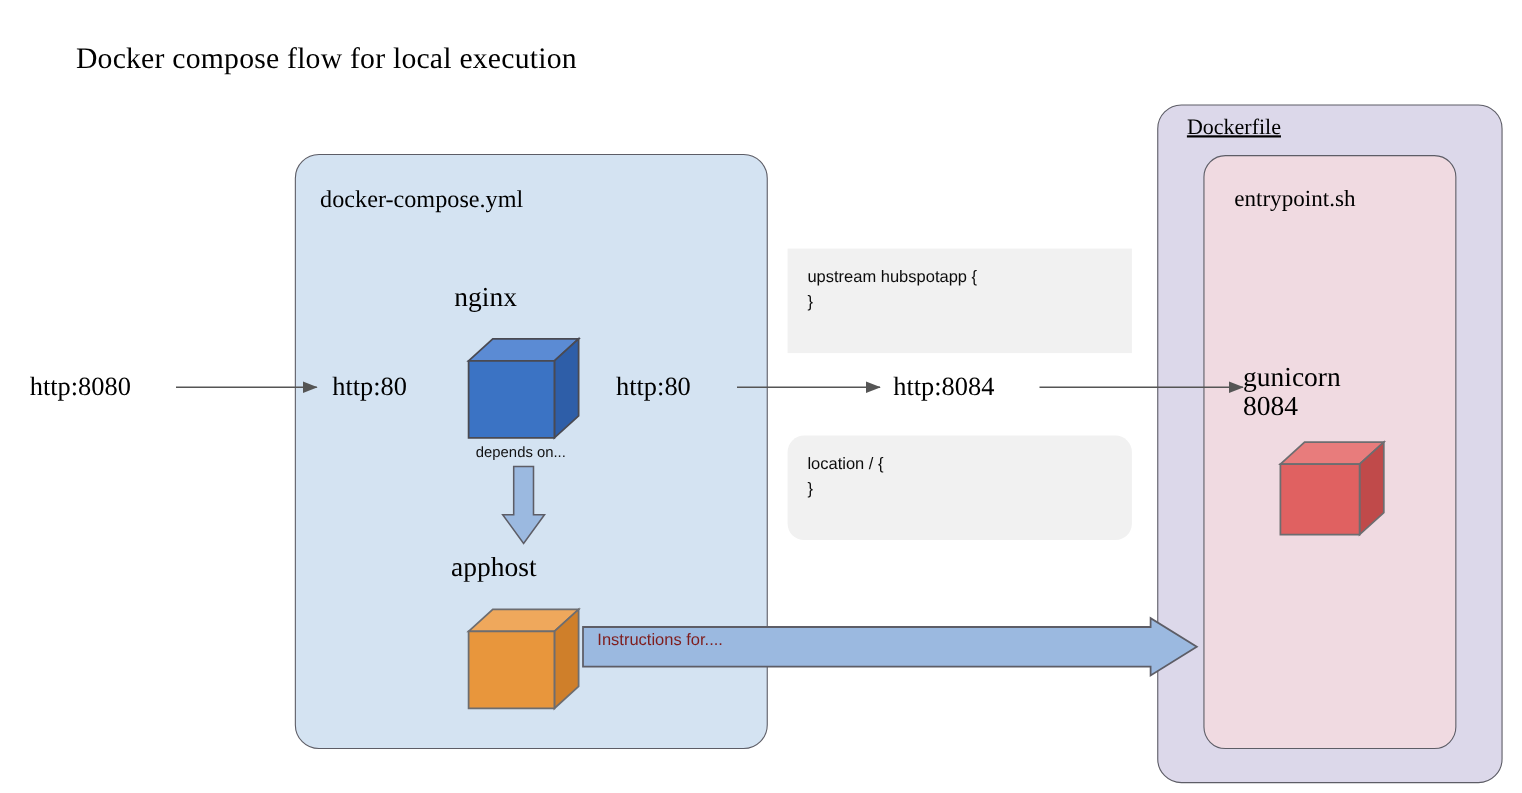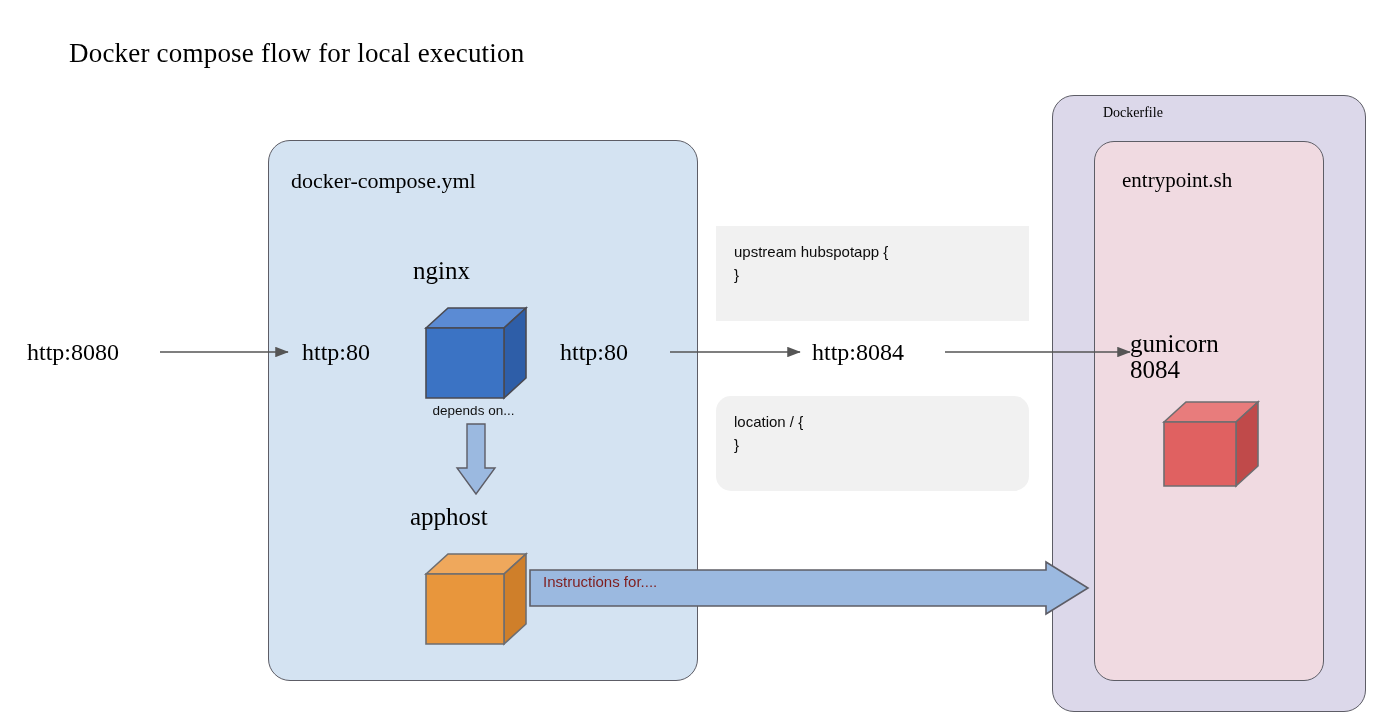--- a/index.html
+++ b/index.html
@@ -63,23 +63,24 @@
     font-family: "Liberation Serif", serif;
     color: #000000;
     white-space: nowrap;
   }
   .compose-label {
     left: 291px;
     top: 168px;
     font-size: 22px;
   }
   .dockerfile-label {
-    left: 1103px;
+    left: 1079px;
     top: 105px;
-    font-size: 14px;
+    font-size: 20px;
+    text-decoration: underline;
   }
   .entrypoint-label {
     left: 1122px;
     top: 168px;
     font-size: 21px;
   }
 
   
   .port-label {
     position: absolute;

